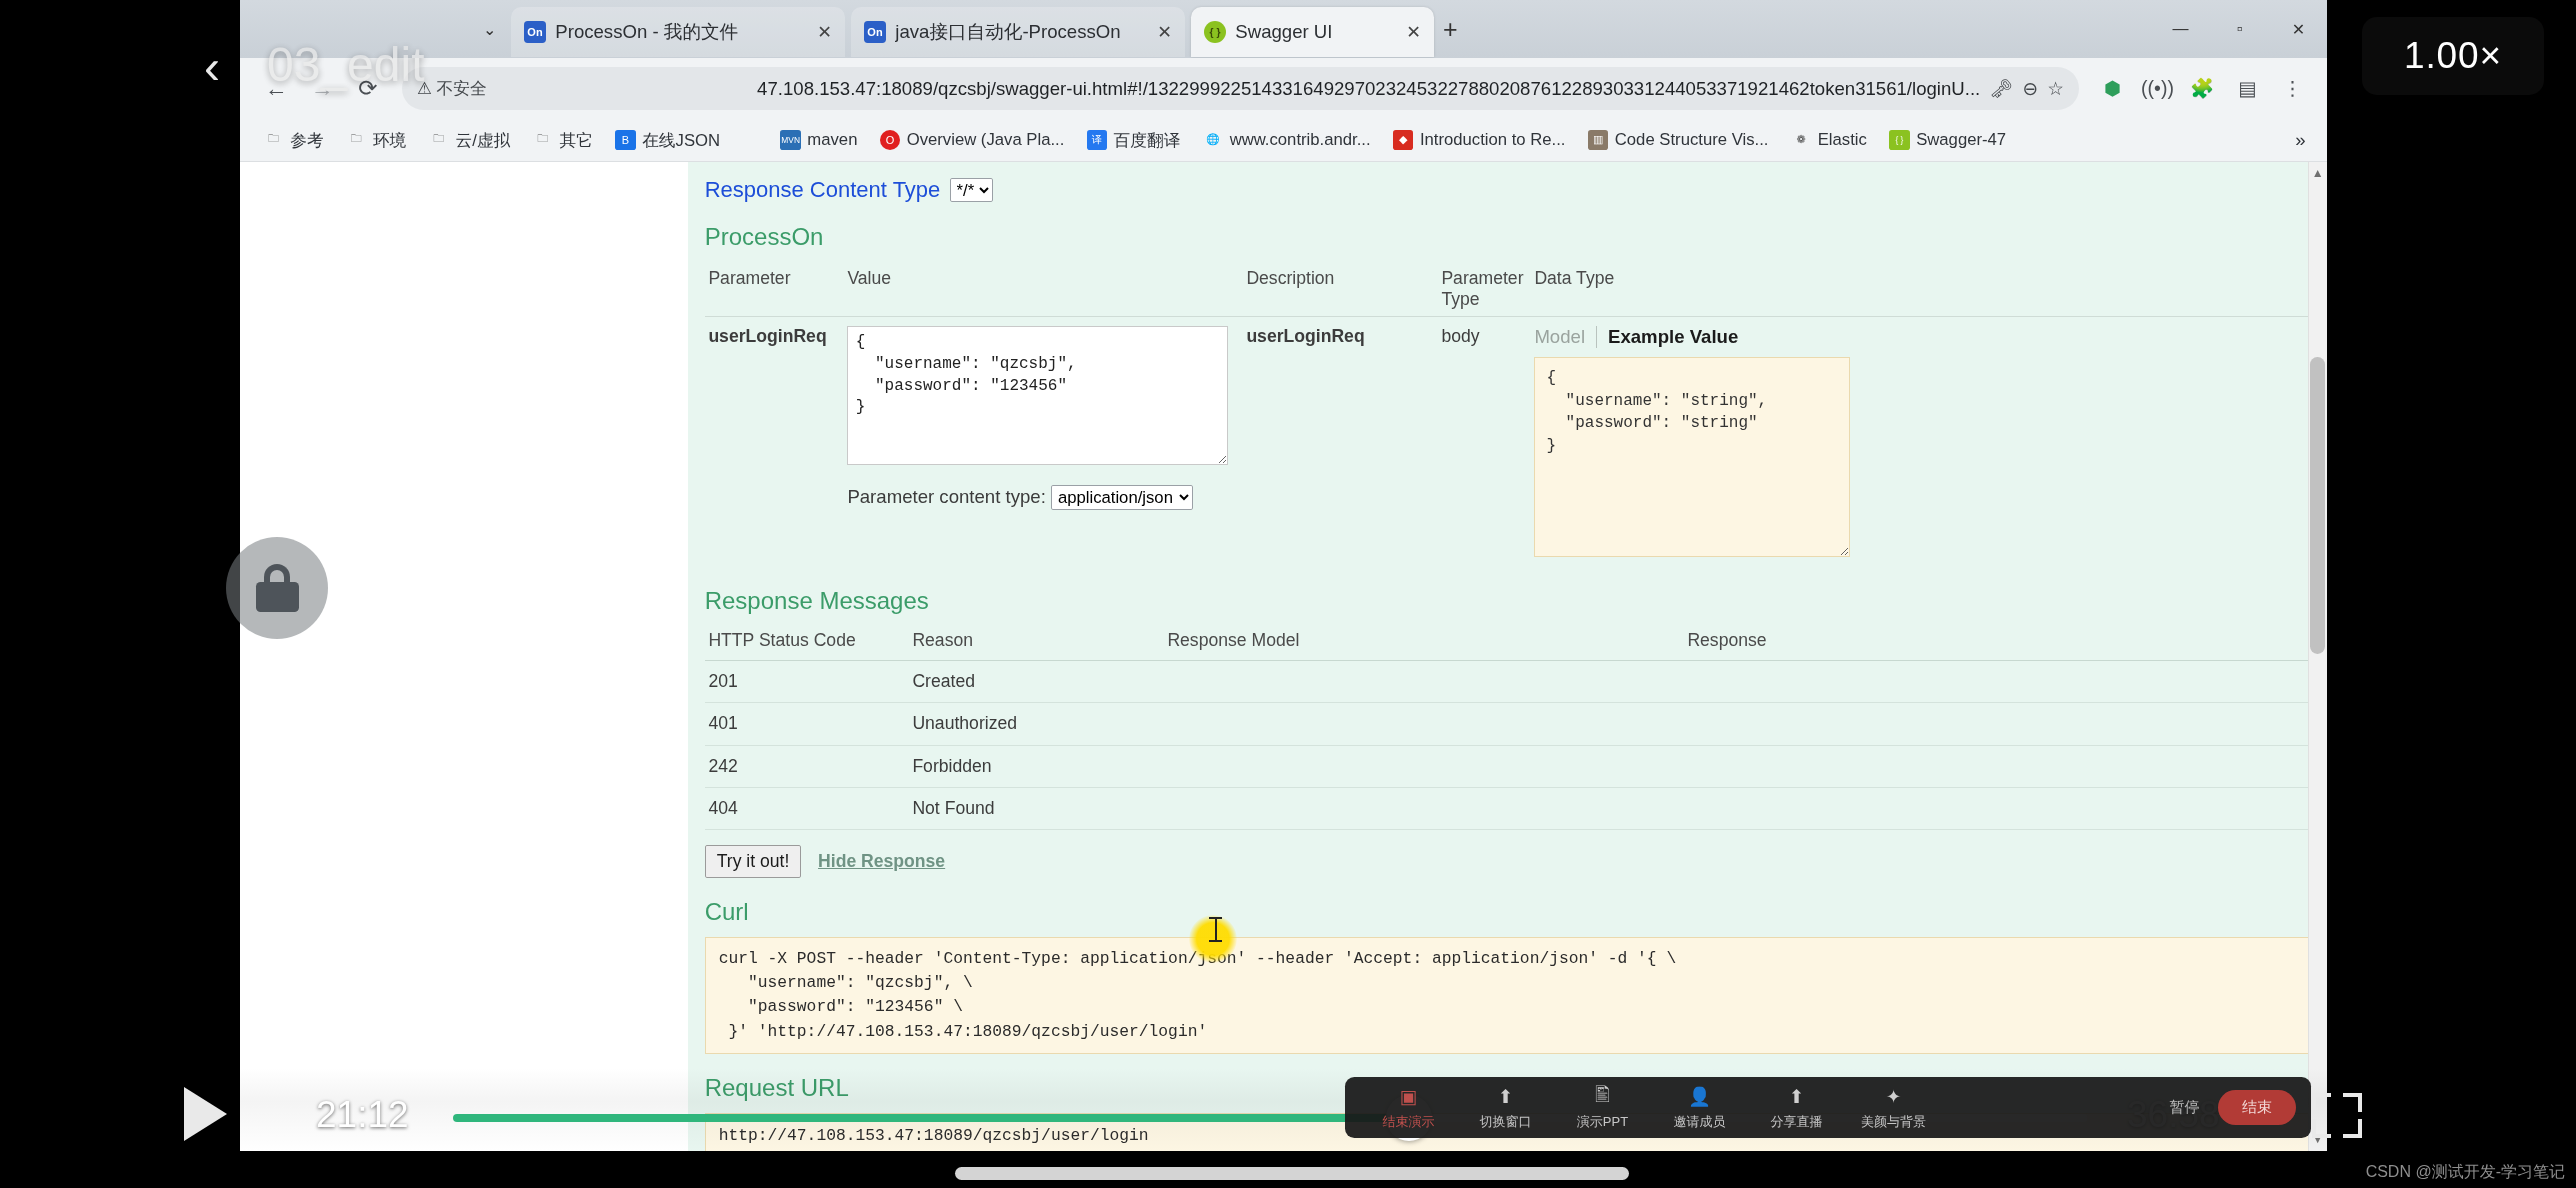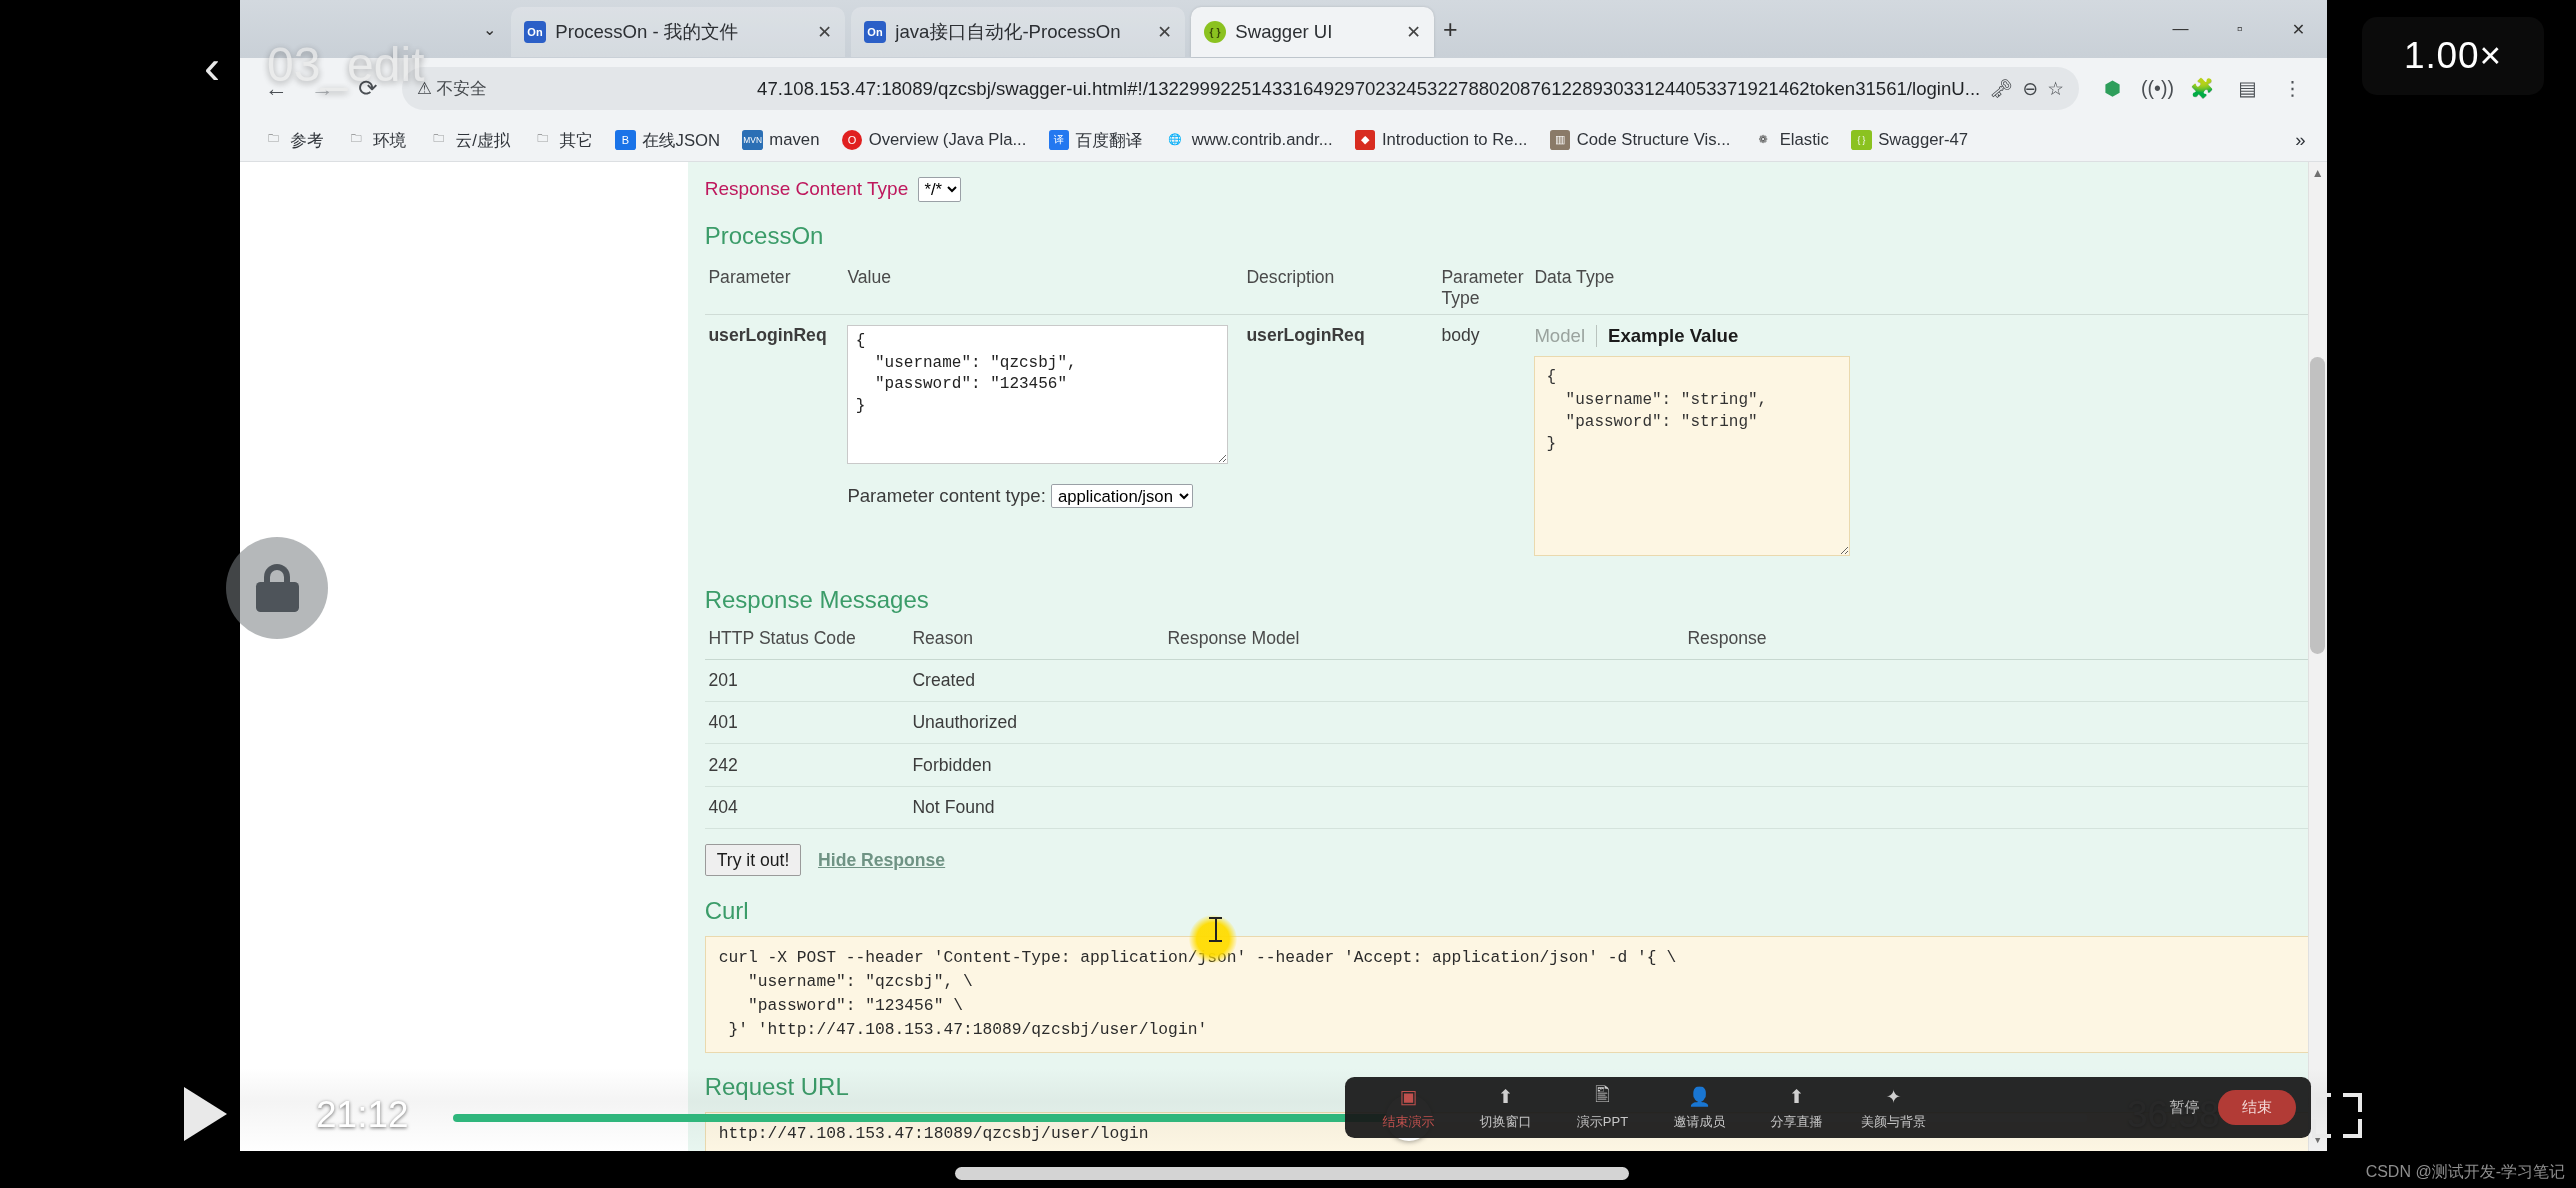--- a/index.html
+++ b/index.html
@@ -75,21 +75,21 @@
   
   #page {
     position: absolute; left: 0; top: 162px; width: 100%; bottom: 0;
     background: #ffffff; overflow: hidden;
   }
   .swagger-panel {
     position: absolute; left: 448px; top: 0; width: 1690px;
     background: #e8f6f0; padding: 15px 0 0 0;
   }
   .sw-inner { padding: 0 16.7px 0 16.7px; }
-  .sw-row-label { font-size: 19px; color: #be185d; }
+  .sw-row-label { font-size: 22px; color: #1d4ed8; }
   select.sw-select {
     font-size: 16.7px; font-family: "Liberation Sans", sans-serif;
     border: 0.9px solid #9aa0a6; background: #fff; padding: 0.9px 1.9px; border-radius: 1.9px;
   }
   h4.sw-h {
     color: #3b9c69; font-size: 24px; font-weight: normal; margin: 20.4px 0 11px 0;
   }
   table.sw-table { width: 100%; border-collapse: collapse; }
   table.sw-table th {
     text-align: left; font-weight: normal; font-size: 17.6px; color: #4a4a4a;
@@ -307,21 +307,21 @@
         </div>
       <div class="bm">
         <span class="bm-ico" style="color:#555;">🗀</span>
         <span>其它</span>
         </div>
       <div class="bm">
         <span class="bm-ico" style="background:#1a73e8;">B</span>
         <span>在线JSON</span>
         </div>
       <div class="bm">
-        <span class="bm-ico" style="background:#2b6fb5;font-size:8.4px;">MVN</span>
+        <span class="bm-ico" style="background:#2b6fb5;font-size:8.4px;margin-left:38px;">MVN</span>
         <span>maven</span>
         </div>
       <div class="bm">
         <span class="bm-ico" style="background:#e02020;border-radius:50%;">O</span>
         <span>Overview (Java Pla...</span>
         </div>
       <div class="bm">
         <span class="bm-ico" style="background:#2478f0;font-size:10.2px;">译</span>
         <span>百度翻译</span>
         </div>

